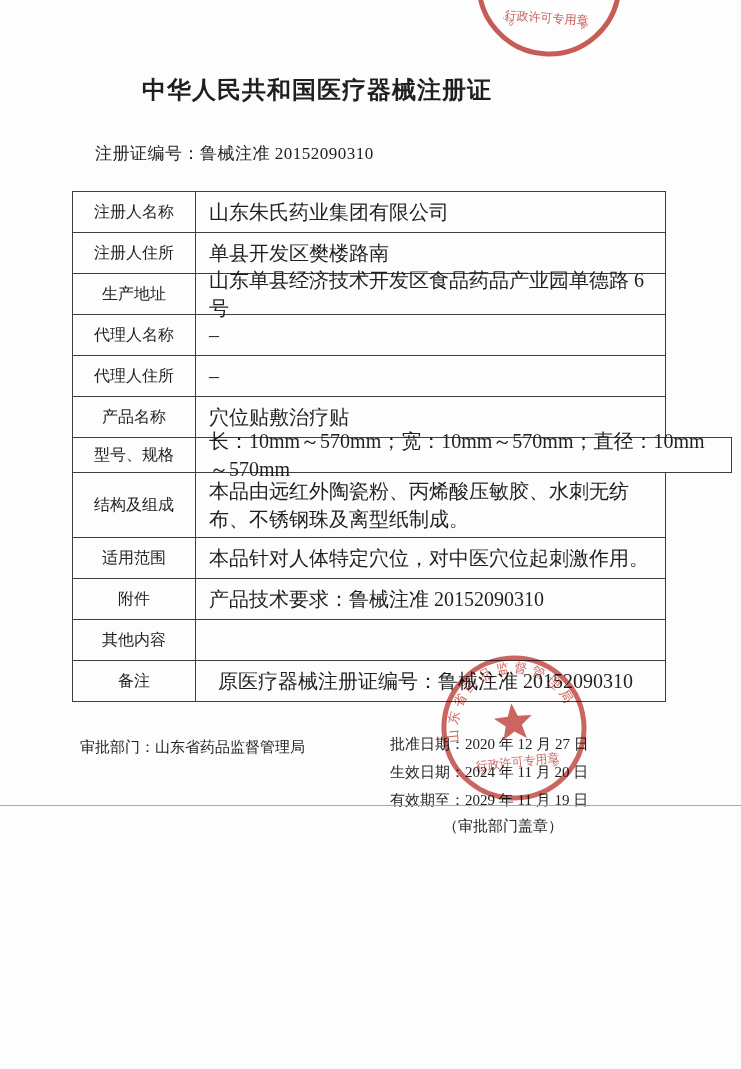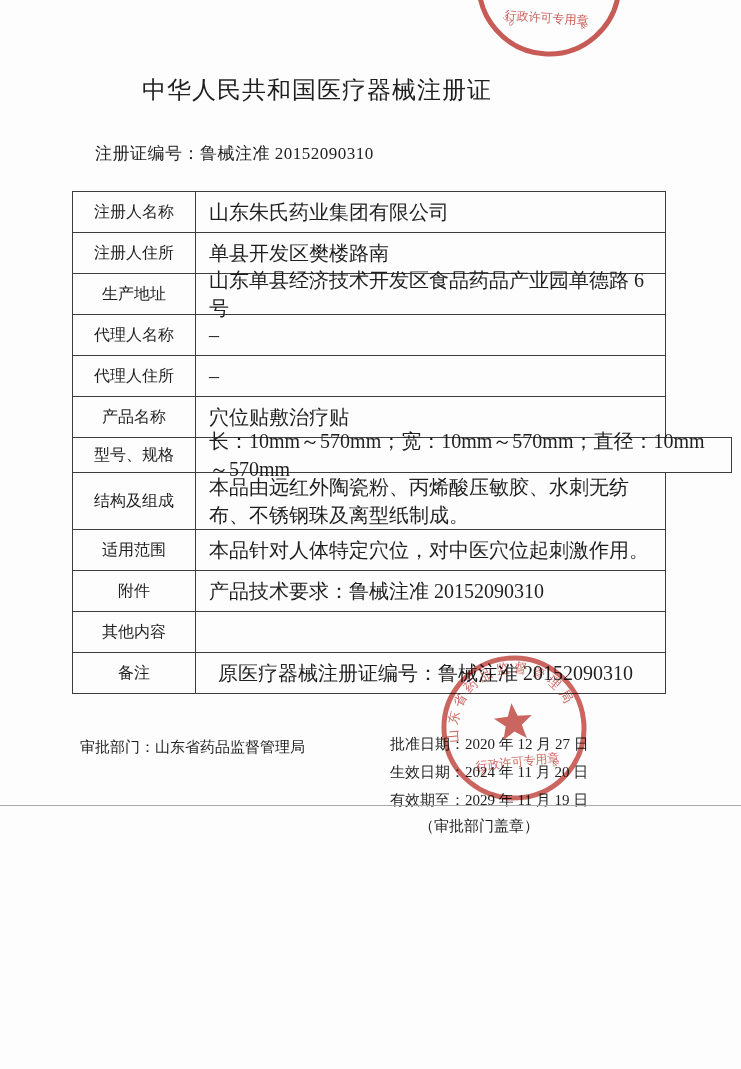--- a/index.html
+++ b/index.html
@@ -3,47 +3,47 @@
 <meta charset="utf-8">
 <style>
   html,body{margin:0;padding:0;background:#ffffff;}
   .page{
     position:relative;width:741px;height:1069px;margin:0 auto;
     background:#fdfdfe;overflow:hidden;
     font-family:"Liberation Serif","DejaVu Serif",serif;color:#1f1f1f;
   }
   .title{
     position:absolute;left:0;top:74px;width:634px;text-align:center;
-    font-size:24px;font-weight:normal;letter-spacing:1px;white-space:nowrap;
+    font-size:24px;font-weight:bold;letter-spacing:1px;white-space:nowrap;
   }
   .certno{position:absolute;left:95px;top:142px;font-size:17px;letter-spacing:.5px;}
   .tbl{position:absolute;left:72px;top:192px;width:594px;}
   .row{
     display:flex;box-sizing:border-box;height:42px;margin-top:-1px;
     border:1px solid #3d3d3d;background:transparent;font-family:Liberation Serif, serif;
   }
   .row.short{height:36px;}
-  .row.tall{height:58px;}
+  .row.tall{height:66px;}
   .row.wide{width:660px;}
   .lbl{
     flex:none;width:122px;border-right:1px solid #3d3d3d;
     display:flex;align-items:center;justify-content:center;
     font-size:16px;text-align:center;
   }
   .val{
     flex:1;display:flex;align-items:center;
     padding:2px 8px 2px 13px;font-size:20px;line-height:1.4;
   }
   .val.indent{padding-left:22px;}
   .foot{position:absolute;font-size:15px;white-space:nowrap;margin-top:32px;}
   .f-dept{left:80px;top:706px;}
   .f-approve{left:390px;top:703px;}
   .f-effect{left:390px;top:731px;}
   .f-valid{left:390px;top:759px;}
-  .f-sealnote{left:419px;top:785px;font-family:Liberation Mono, monospace;}
+  .f-sealnote{left:443px;top:785px;font-family:Liberation Mono, monospace;}
   .rule{position:absolute;left:0;top:805px;width:741px;border-top:1px solid #aaaaae;}
   .seal{
     position:absolute;width:150px;height:150px;
     color:#c04038;opacity:.8;mix-blend-mode:multiply;pointer-events:none;
   }
   .seal-bottom{left:439px;top:653px;transform:rotate(-6deg);}
   .seal-top{left:474px;top:-91px;transform:rotate(4deg);opacity:.85;}
   .seal text{fill:currentColor;font-family:"Liberation Serif","DejaVu Serif",serif;}
 </style>
 </head>

